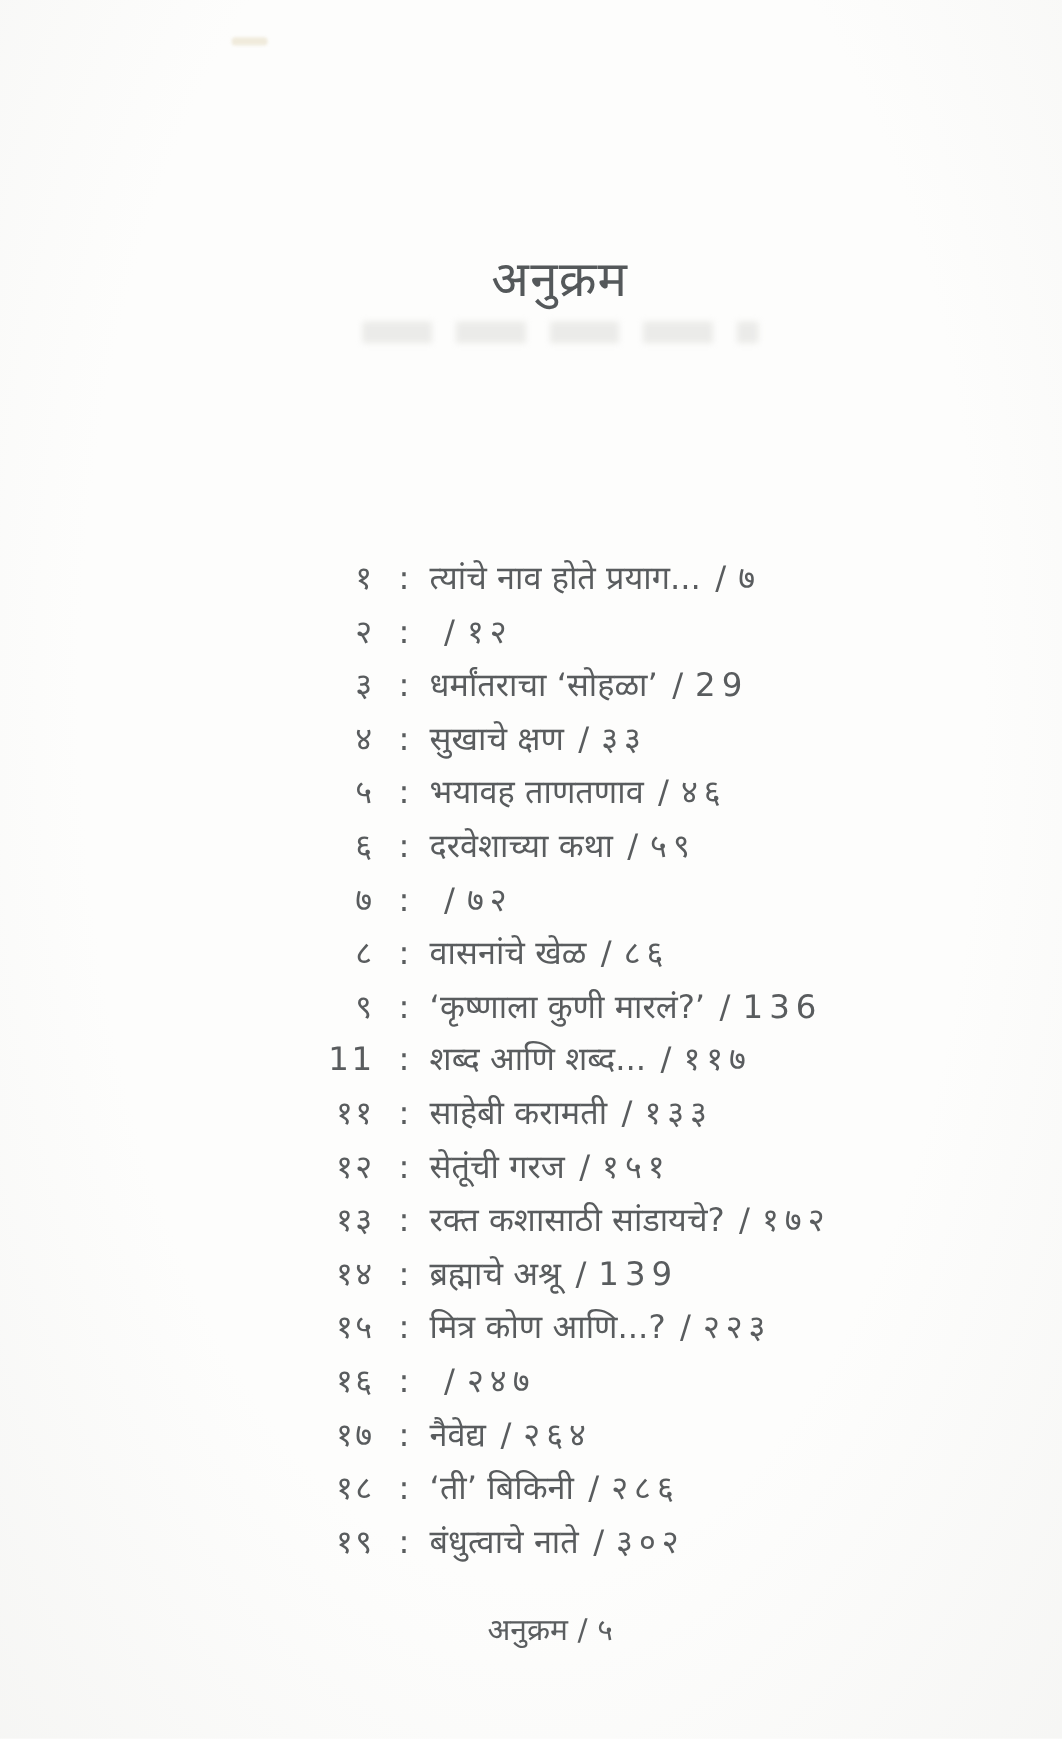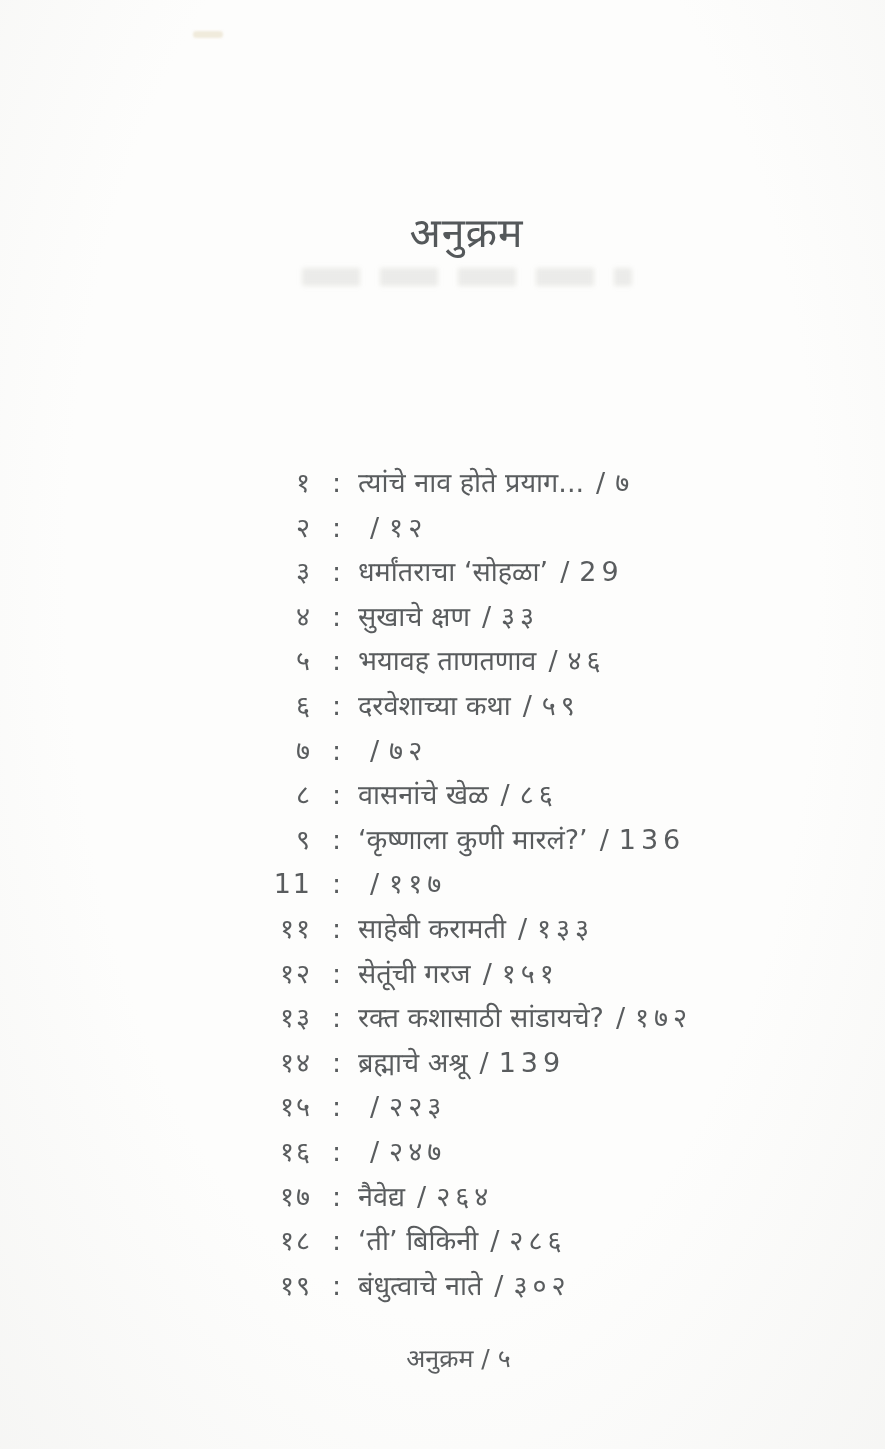--- a/index.html
+++ b/index.html
@@ -174,20 +174,21 @@
       <span class="toc-num">९</span>
       <span class="toc-colon">:</span>
       <span class="toc-title">‘कृष्णाला कुणी मारलं?’</span>
       <span class="toc-sep">/</span>
       <span class="toc-page">136</span>
     </li>
 
     <li class="toc-row">
       <span class="toc-num">11</span>
       <span class="toc-colon">:</span>
+      <span class="toc-title">शब्द आणि शब्द...</span>
       <span class="toc-sep">/</span>
       <span class="toc-page">११७</span>
     </li>
 
     <li class="toc-row">
       <span class="toc-num">११</span>
       <span class="toc-colon">:</span>
       <span class="toc-title">साहेबी करामती</span>
       <span class="toc-sep">/</span>
       <span class="toc-page">१३३</span>
@@ -213,20 +214,21 @@
       <span class="toc-num">१४</span>
       <span class="toc-colon">:</span>
       <span class="toc-title">ब्रह्माचे अश्रू</span>
       <span class="toc-sep">/</span>
       <span class="toc-page">139</span>
     </li>
 
     <li class="toc-row">
       <span class="toc-num">१५</span>
       <span class="toc-colon">:</span>
+      <span class="toc-title">मित्र कोण आणि...?</span>
       <span class="toc-sep">/</span>
       <span class="toc-page">२२३</span>
     </li>
 
     <li class="toc-row">
       <span class="toc-num">१६</span>
       <span class="toc-colon">:</span>
       <span class="toc-sep">/</span>
       <span class="toc-page">२४७</span>
     </li>

